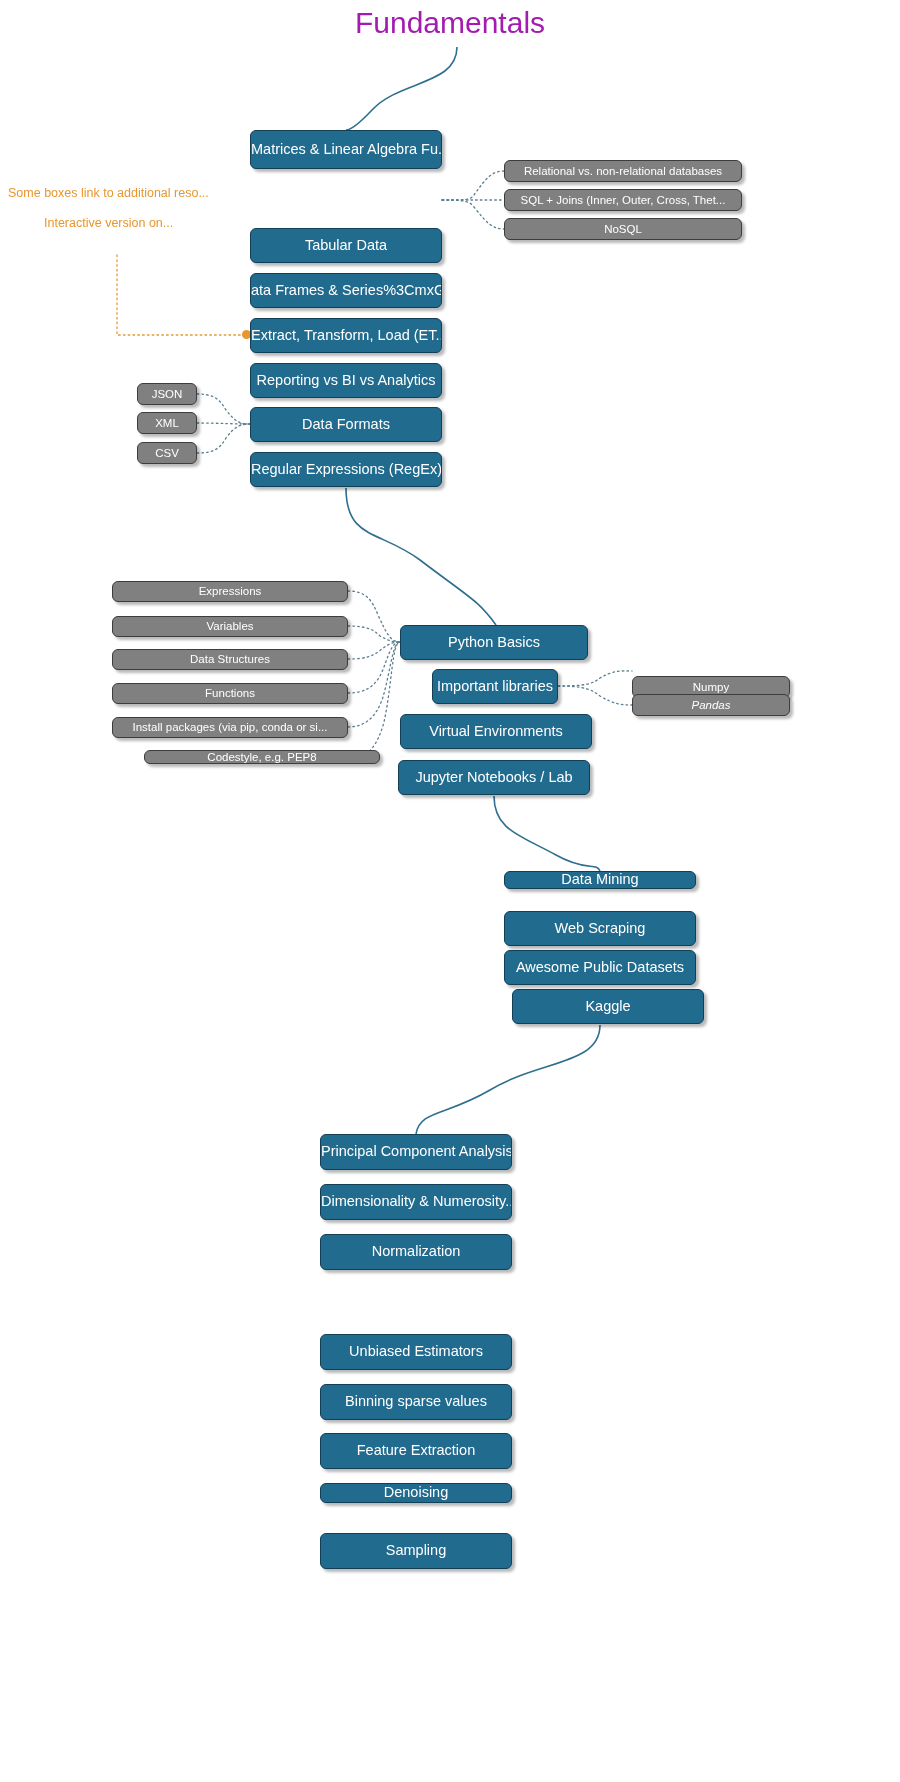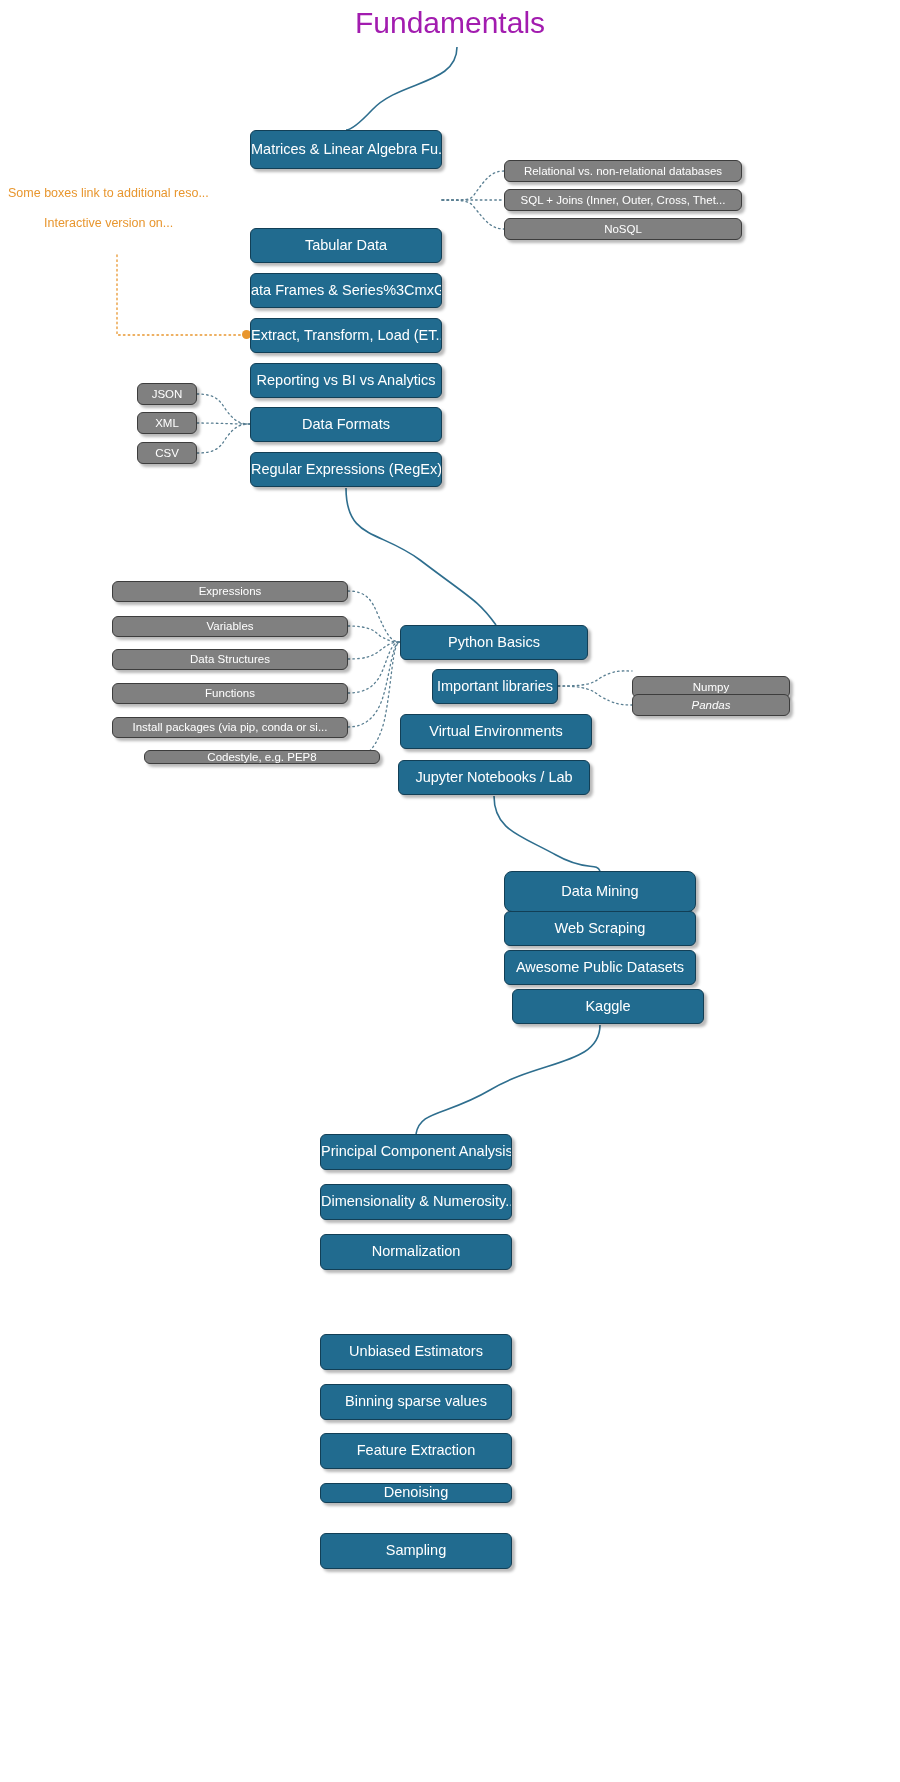--- a/index.html
+++ b/index.html
@@ -209,21 +209,21 @@
     <span class="lbl">Jupyter Notebooks / Lab</span>
   </div>
 
   <div class="node gray" style="left:632px; top:676px; width:158px; height:22px;">
     <span class="lbl">Numpy</span>
   </div>
   <div class="node gray" style="left:632px; top:694px; width:158px; height:22px;font-style:italic;">
     <span class="lbl">Pandas</span>
   </div>
 
-  <div class="node blue" style="left:504px; top:871px; width:192px; height:41px;border-radius:8px;">
+  <div class="node blue" style="left:504px; top:871px; width:192px; height:18px;">
     <span class="lbl">Data Mining</span>
   </div>
   <div class="node blue" style="left:504px; top:911px; width:192px; height:35px;">
     <span class="lbl">Web Scraping</span>
   </div>
   <div class="node blue" style="left:504px; top:950px; width:192px; height:35px;">
     <span class="lbl">Awesome Public Datasets</span>
   </div>
   <div class="node blue" style="left:504px; top:989px; width:192px; height:35px;margin-left:8px;">
     <span class="lbl">Kaggle</span>

